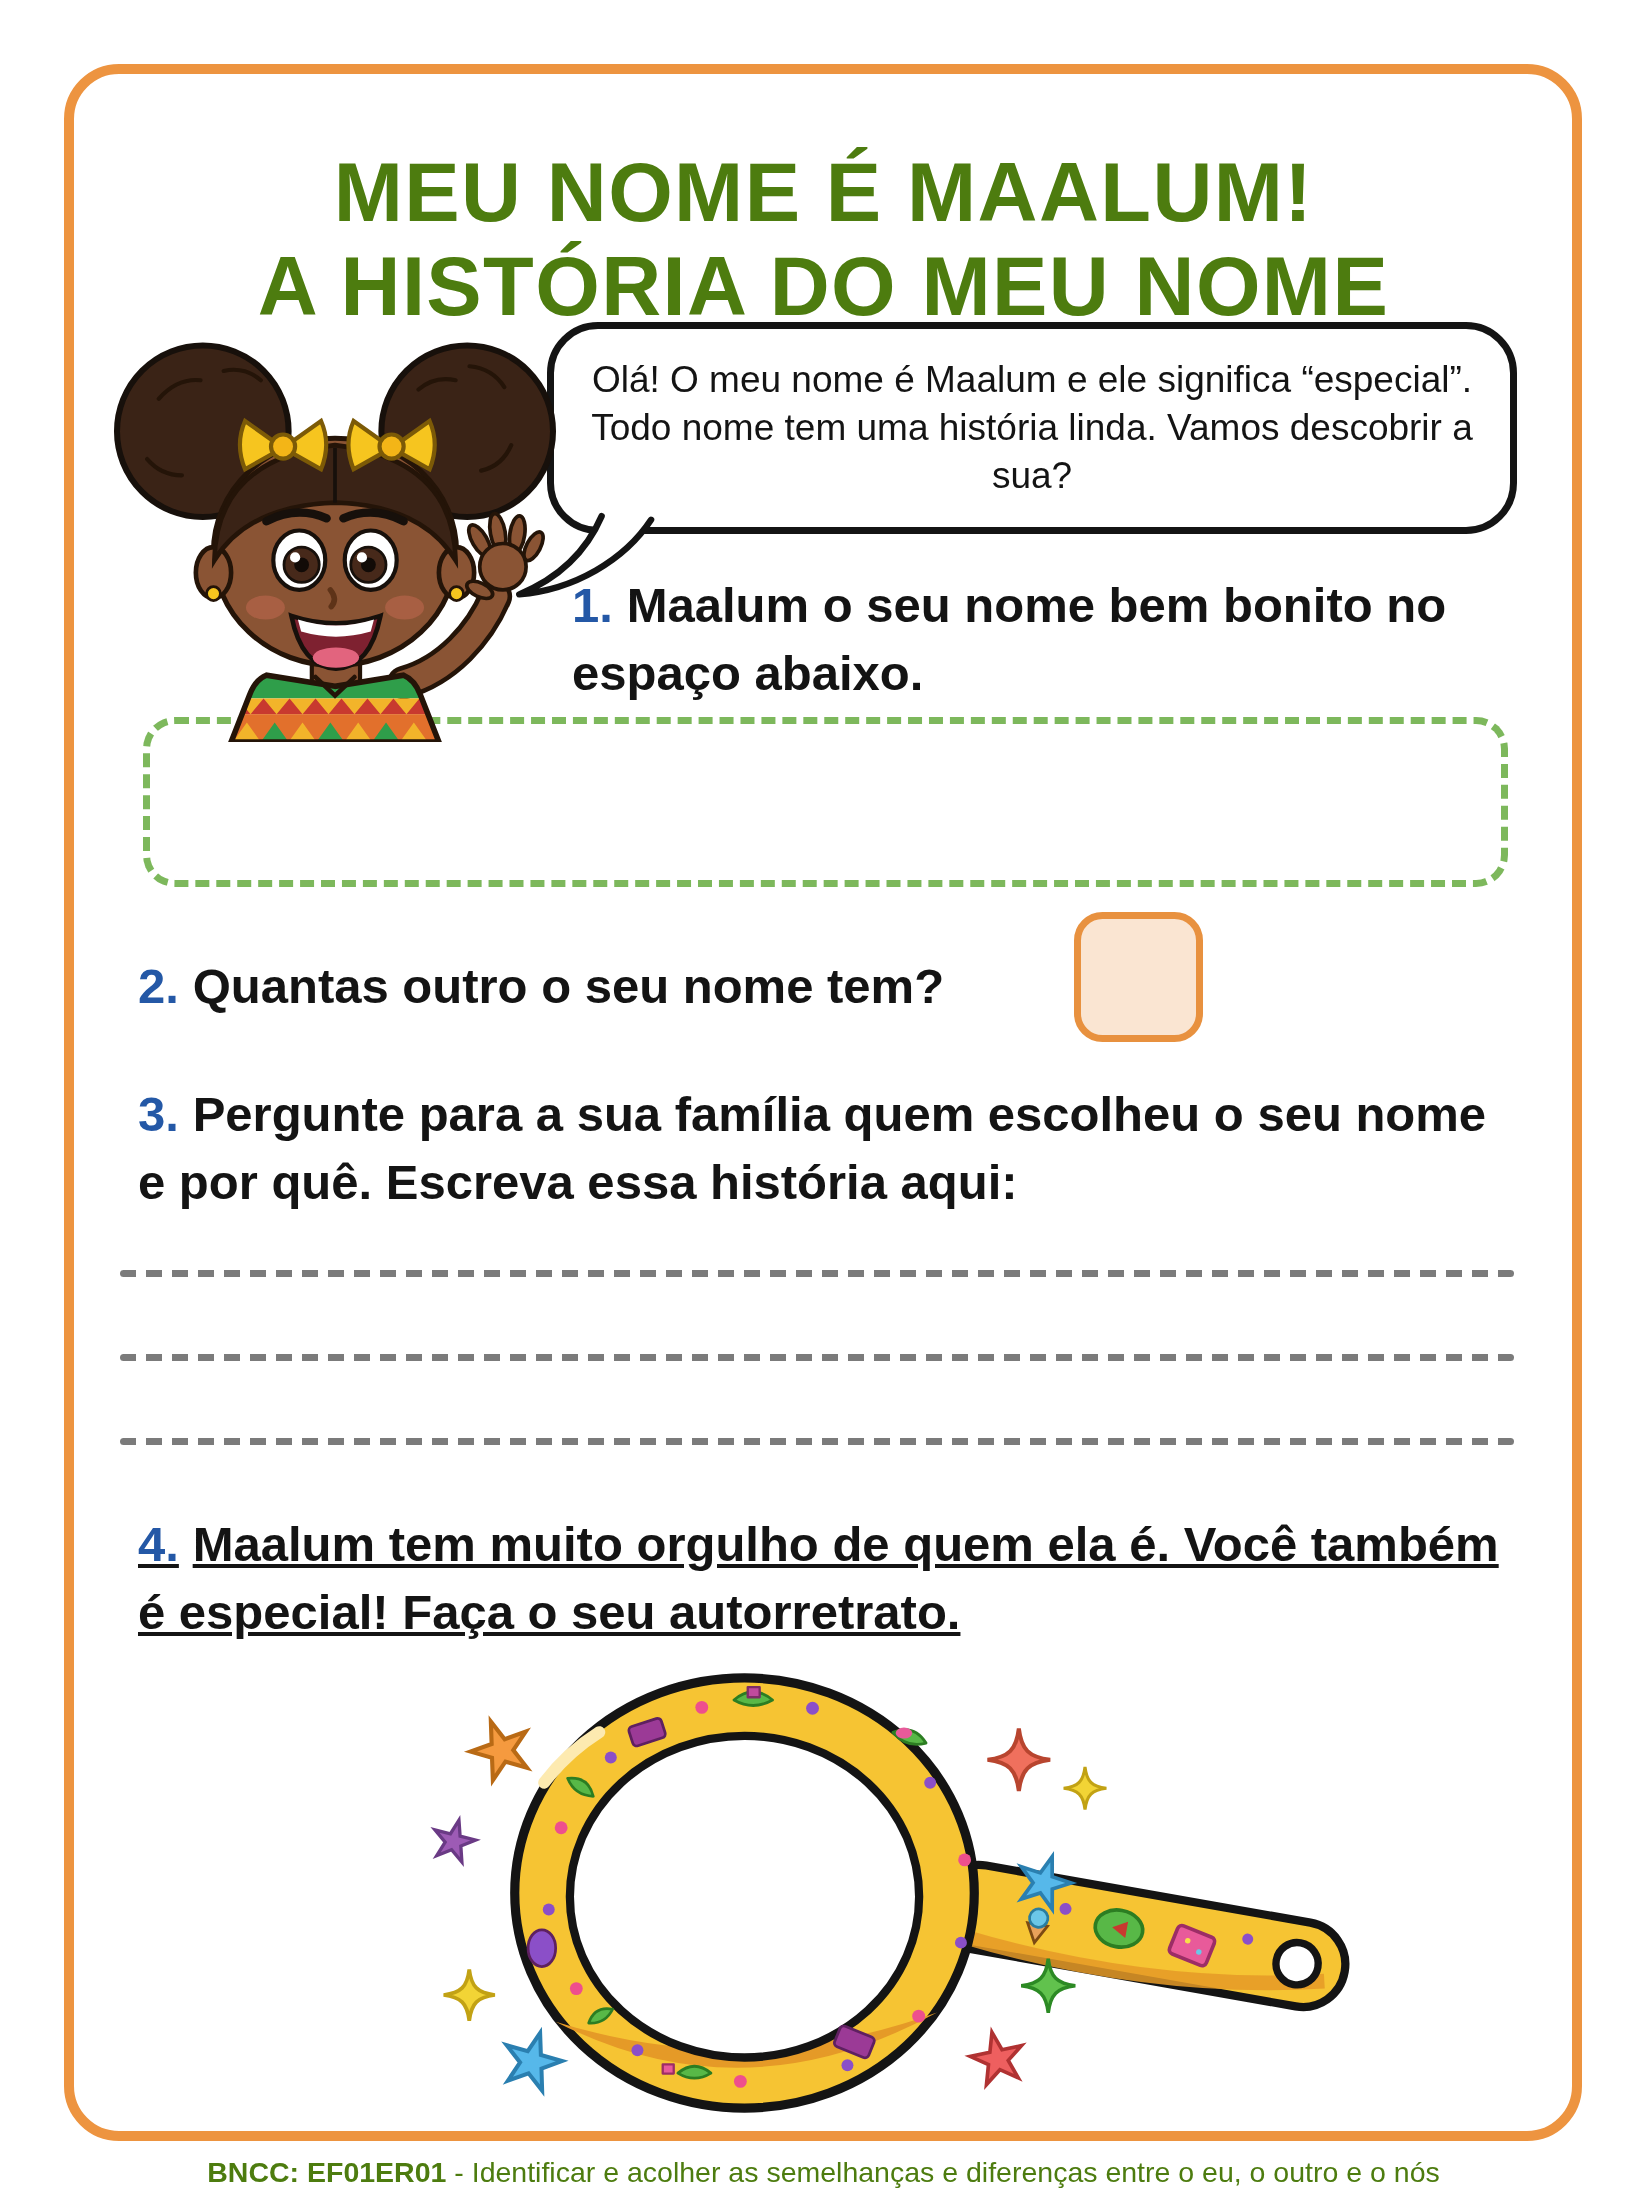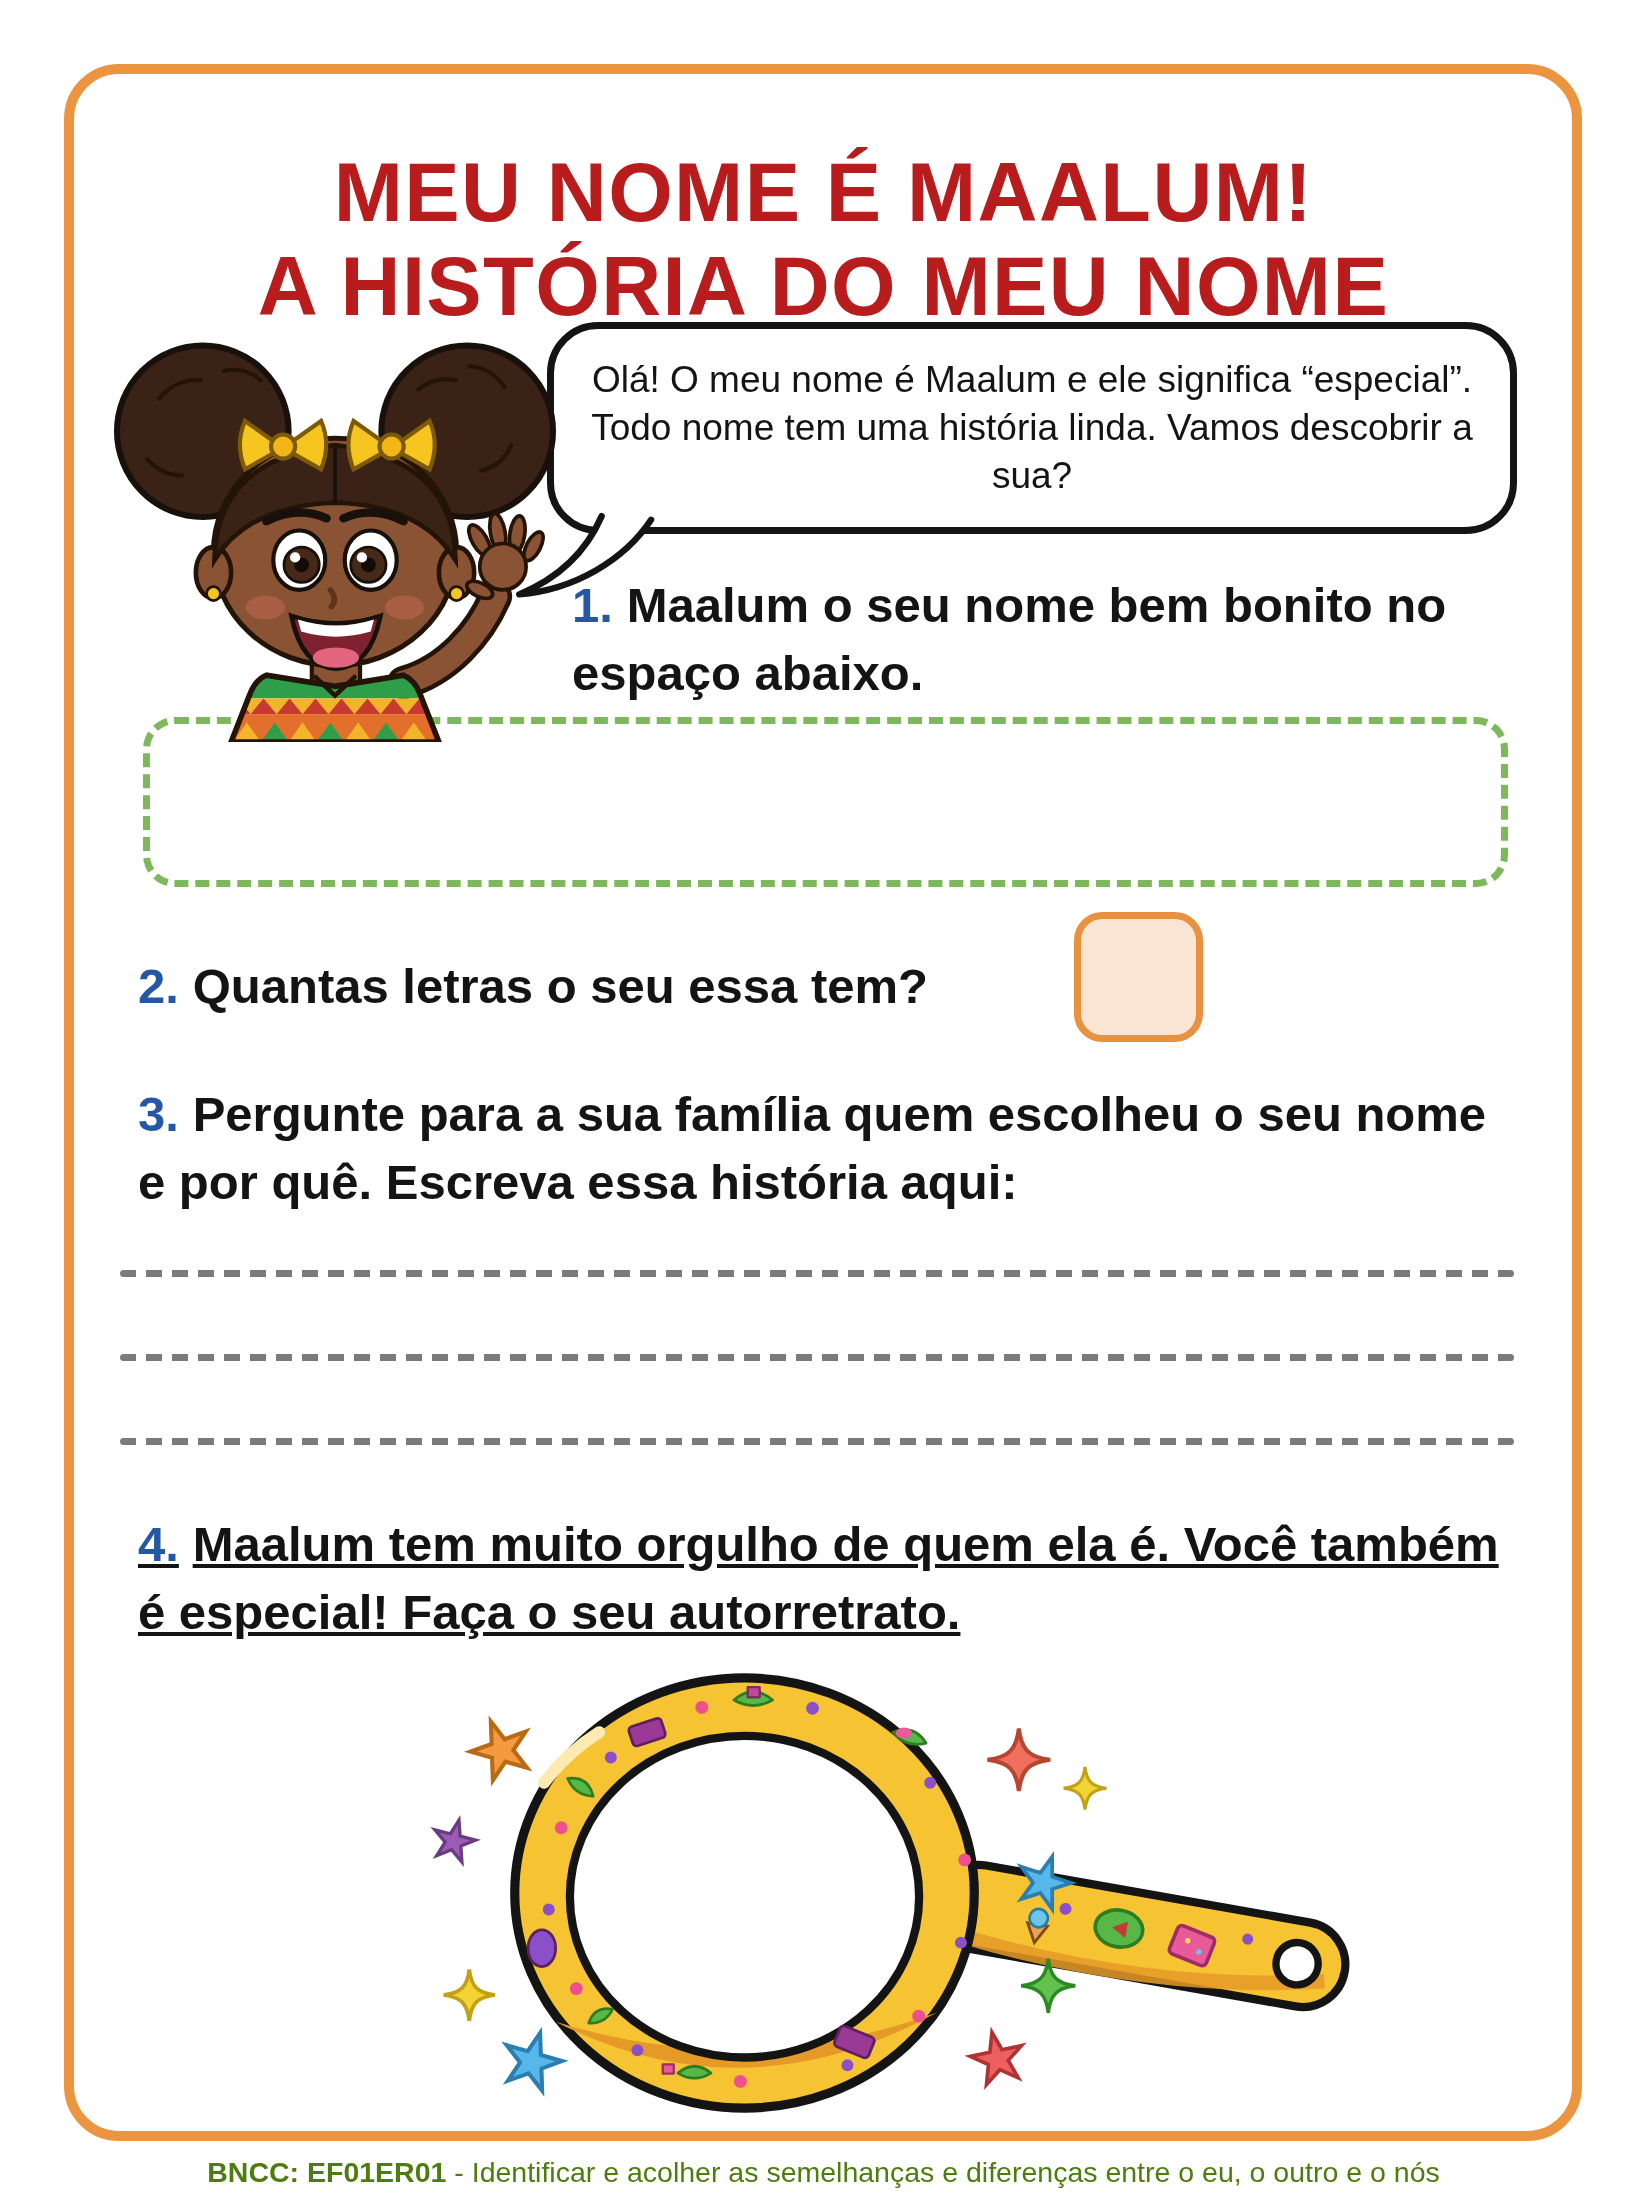--- a/index.html
+++ b/index.html
@@ -19,21 +19,21 @@
     border-radius:55px;
     z-index:1;
   }
 
   
   .title{
     left:0;top:90px;width:100%;
     text-align:center;
     font-weight:bold;
     font-size:83px;line-height:1.14;letter-spacing:1.4px;
-    color:#b91c1c;
+    color:#4d7c0f;
     z-index:2;
   }
   .title span{display:block;}
 
   
   .girl{
     left:103px;top:306px;width:464px;height:436px;z-index:5;
   }
   .girl svg{width:100%;height:100%;display:block;}
 
@@ -210,21 +210,21 @@
     <path d="M 250,44 C 215,125 150,182 70,215 C 190,205 300,140 358,52" fill="none" stroke="#141414" stroke-width="14" stroke-linecap="round" stroke-linejoin="round"></path>
   </svg>
 
   <p class="abs question q1" style="margin:0;">
     <span class="qnum">1.</span><span>Maalum o seu nome bem bonito no espaço abaixo.</span>
   </p>
 
   <div class="abs name-box"></div>
 
   <p class="abs question q2" style="margin:0;">
-    <span class="qnum">2.</span><span>Quantas letras o seu essa tem?</span>
+    <span class="qnum">2.</span><span>Quantas outro o seu nome tem?</span>
   </p>
   <div class="abs count-box"></div>
 
   <p class="abs question q3" style="margin:0;">
     <span class="qnum">3.</span><span>Pergunte para a sua família quem escolheu o seu nome e por quê. Escreva essa história aqui:</span>
   </p>
   <div class="abs write-line line-1"></div>
   <div class="abs write-line line-2"></div>
   <div class="abs write-line line-3"></div>
 

